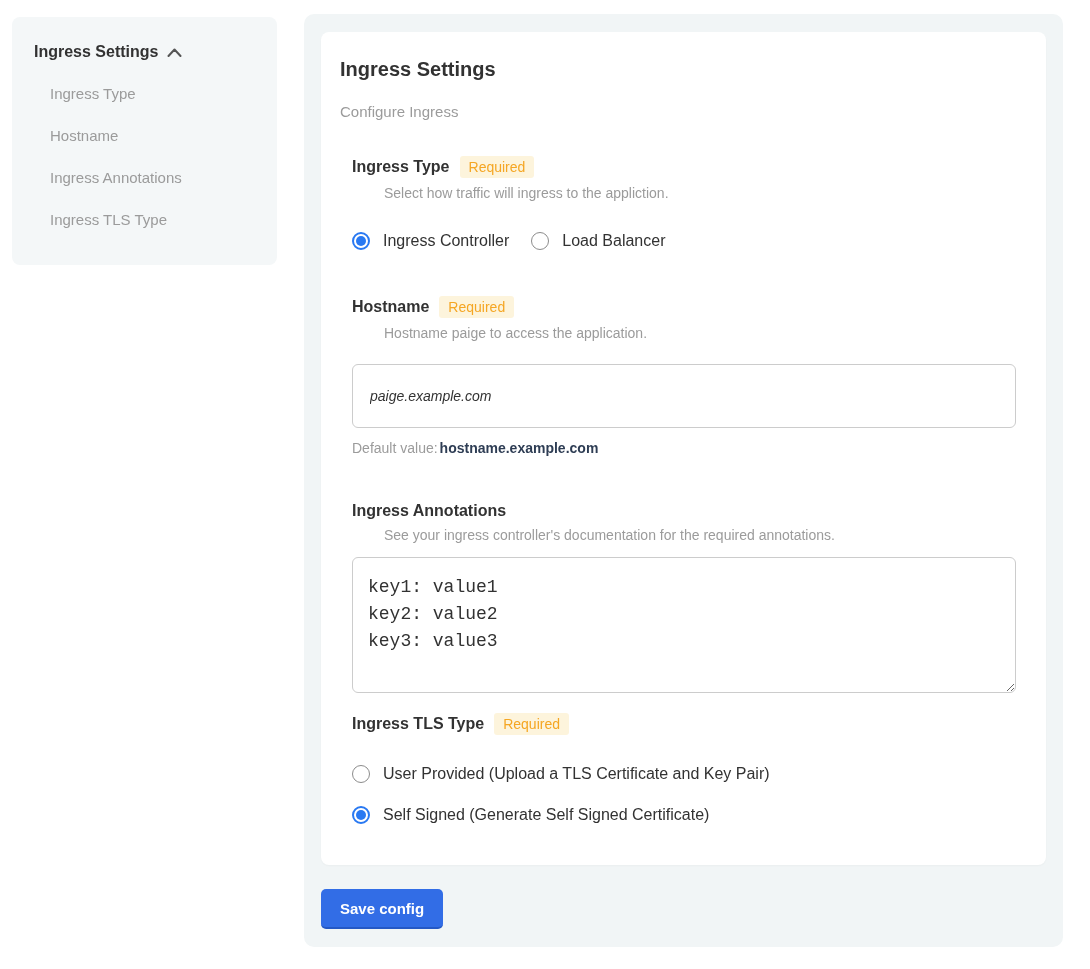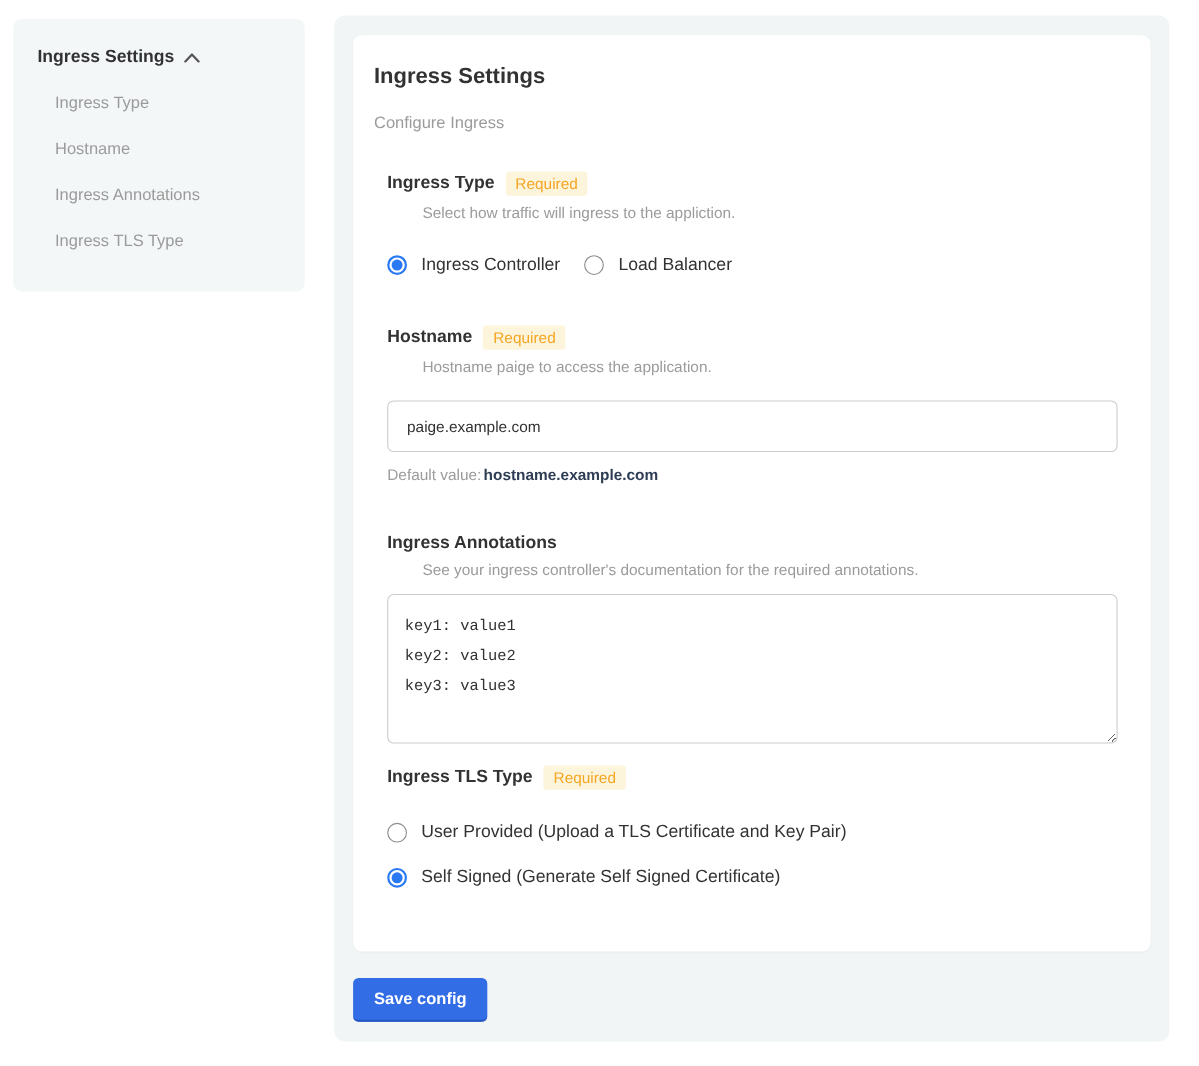--- a/index.html
+++ b/index.html
@@ -53,30 +53,30 @@
   .radio-row{margin-top:31px;display:flex;align-items:flex-end;gap:22px;}
   .radio-col{margin-top:30px;display:flex;flex-direction:column;gap:23px;}
   .radio-option{display:flex;align-items:center;gap:13px;font-size:16px;
     color:var(--text-dark);cursor:pointer;}
   .radio{width:18px;height:18px;border-radius:50%;flex-shrink:0;position:relative;}
   .radio.selected{border:2px solid var(--radio-accent);}
   .radio.selected::after{content:"";position:absolute;inset:2px;border-radius:50%;
     background:var(--radio-accent);}
   .radio.unselected{border:1.5px solid #8c8c8c;background:#fff;}
 
-  .text-input{margin-top:23px;display:block;width:100%;height:47px;
+  .text-input{margin-top:23px;display:block;width:100%;height:64px;
     border:1px solid var(--border-color);border-radius:6px;padding:0 17px;
     font-size:14px;color:var(--text-dark);background:#fff;
-    font-family:"Liberation Sans","DejaVu Sans",sans-serif;outline:none;}
+    font-family:"Liberation Sans","DejaVu Sans",sans-serif;outline:none;font-style:italic;}
   .default-line{margin-top:12px;font-size:14px;color:var(--text-muted);}
   .default-value{color:var(--default-value-color);font-weight:700;margin-left:2px;}
 
   .annotations-textarea{margin-top:14px;display:block;width:100%;height:136px;
     border:1px solid var(--border-color);border-radius:6px;padding:16px 15px;
-    font-family:"Liberation Mono","DejaVu Sans Mono",monospace;font-size:14px;
+    font-family:"Liberation Mono","DejaVu Sans Mono",monospace;font-size:18px;
     line-height:27px;color:var(--text-dark);resize:both;outline:none;}
 
   .save-button{position:absolute;left:17px;top:875px;background:var(--accent);
     color:#ffffff;font-size:15px;font-weight:700;padding:11px 19px 10px 19px;
     border:none;border-bottom:2px solid var(--accent-edge);border-radius:5px;
     cursor:pointer;font-family:"Liberation Sans","DejaVu Sans",sans-serif;}
 </style>
 </head>
 <body>
 

